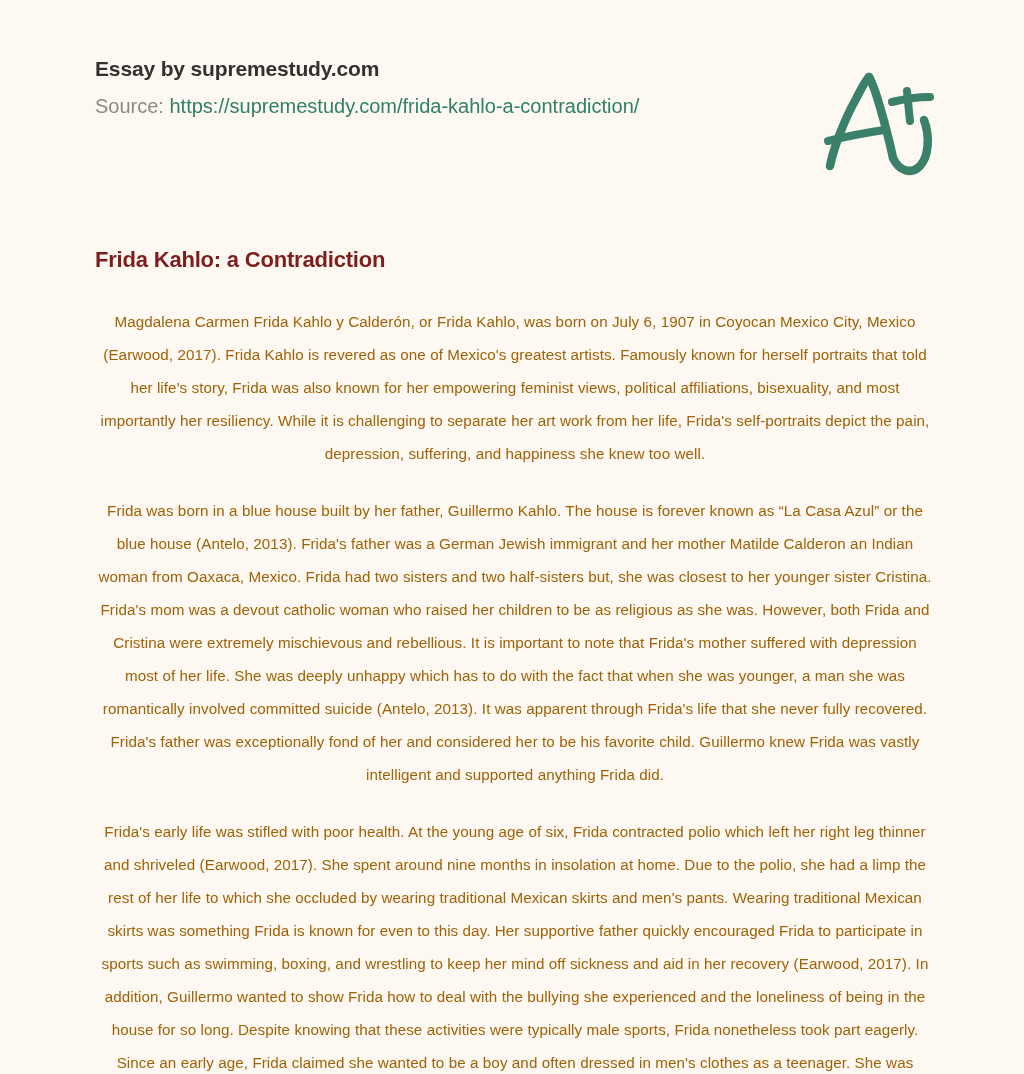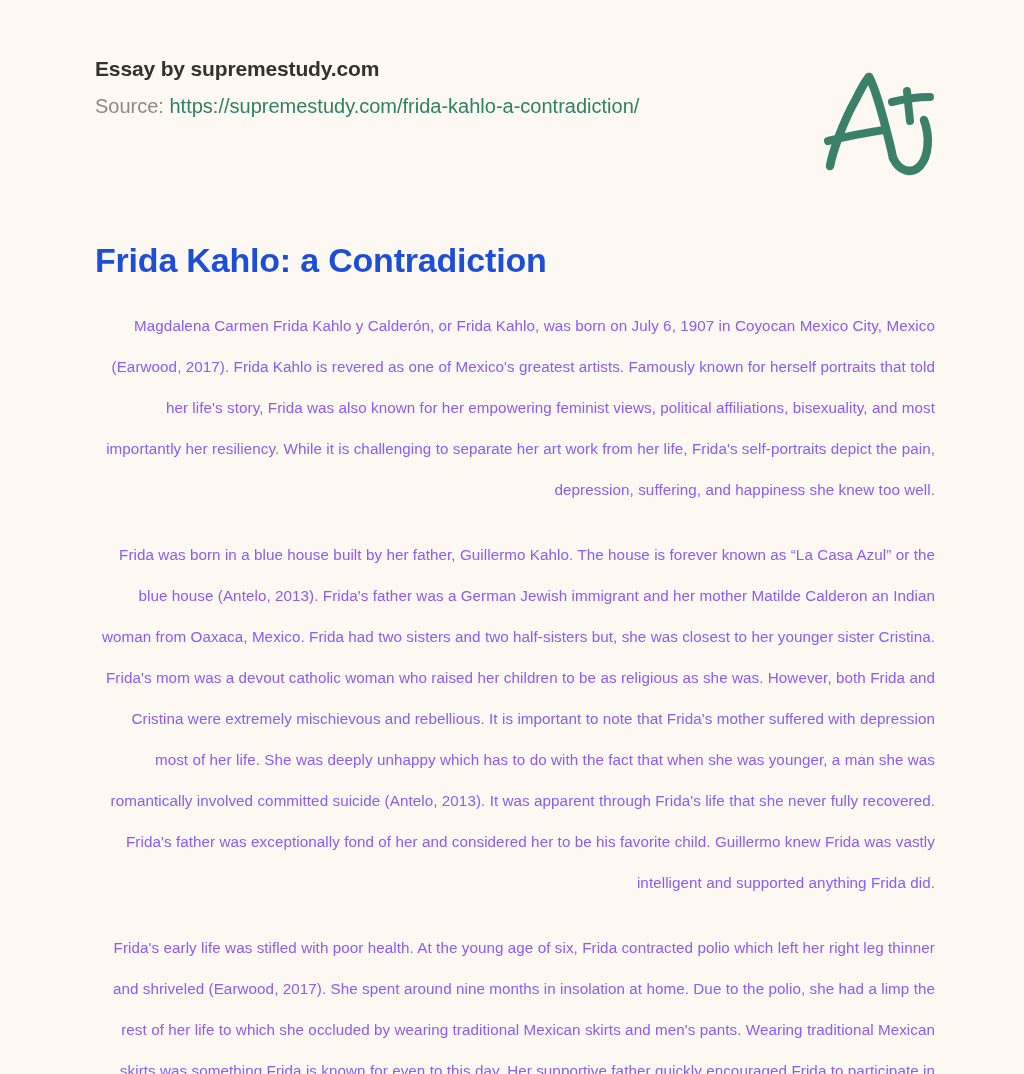--- a/index.html
+++ b/index.html
@@ -75,34 +75,34 @@
 
   
   .article {
     position: absolute;
     left: 95px;
     top: 243px;
     width: 840px;
   }
 
   .article-title {
-    font-size: 34px;
+    font-size: 22px;
     font-weight: bold;
     letter-spacing: -0.2px;
-    color: #1d4ed8;
+    color: #7f1d1d;
     line-height: 34px;
     margin: 0 0 28px 0;
   }
 
   .article-body p {
     margin: 0 0 24px 0;
     font-size: 15.2px;
-    line-height: 41px;
-    color: #8b5cf6;
-    text-align: right;
+    line-height: 33px;
+    color: #a16207;
+    text-align: center;
     letter-spacing: 0.005em;
   }
   .article-body p:last-child { margin-bottom: 0; }
 </style>
 </head>
 <body>
 
 <div class="page">
 
   <div class="header">

